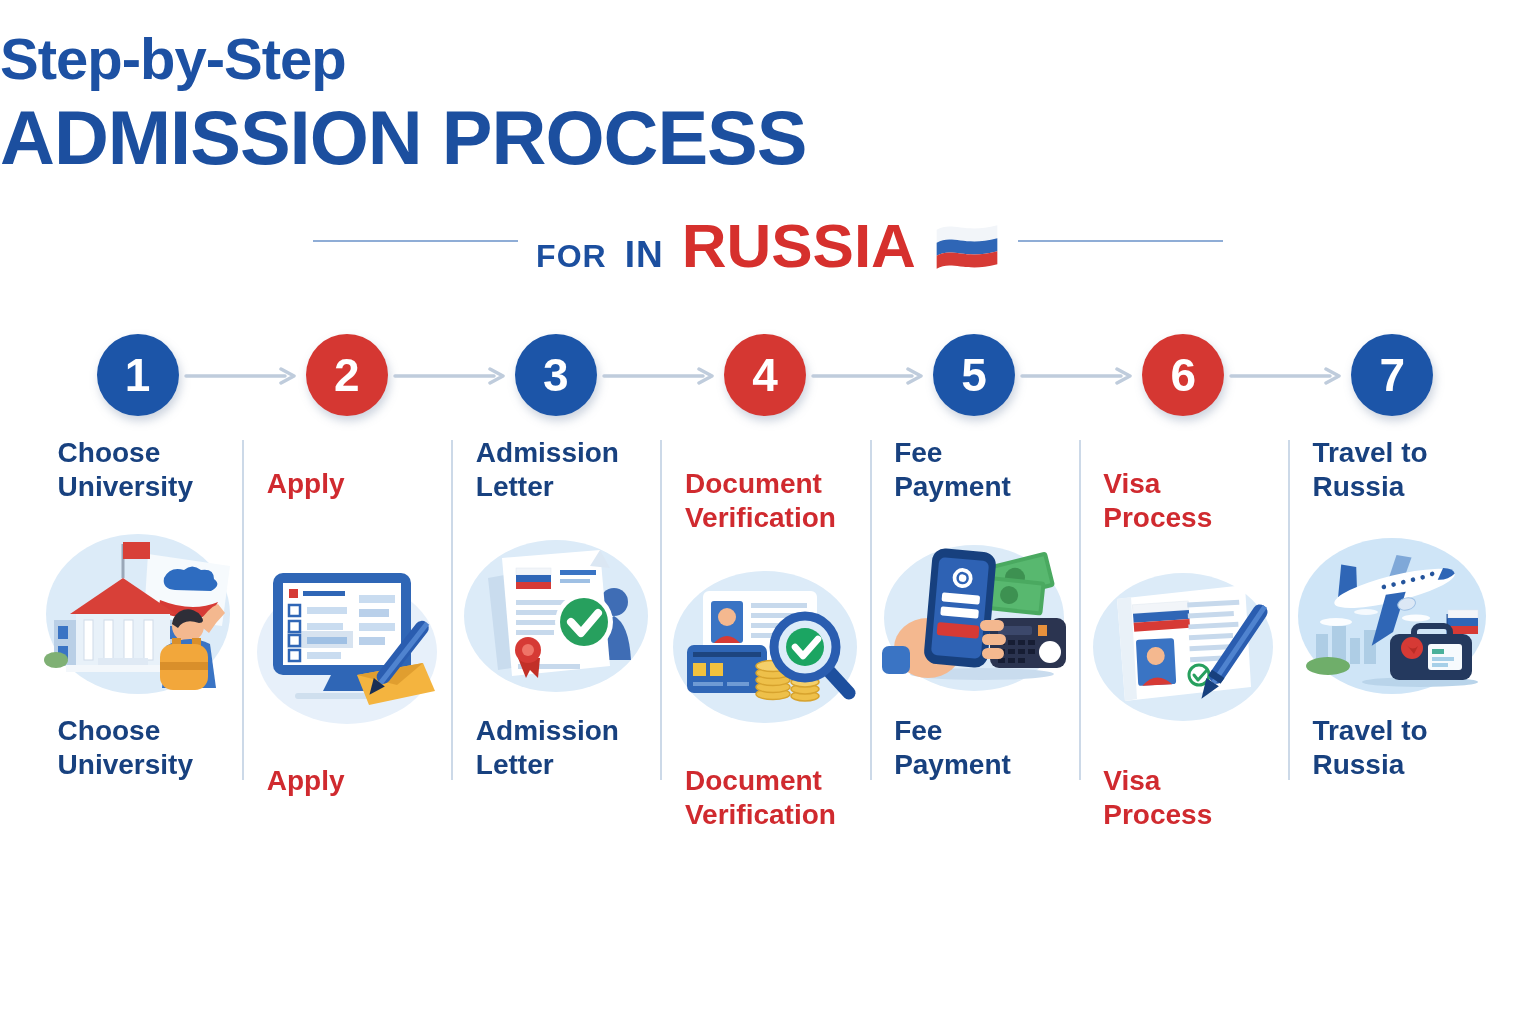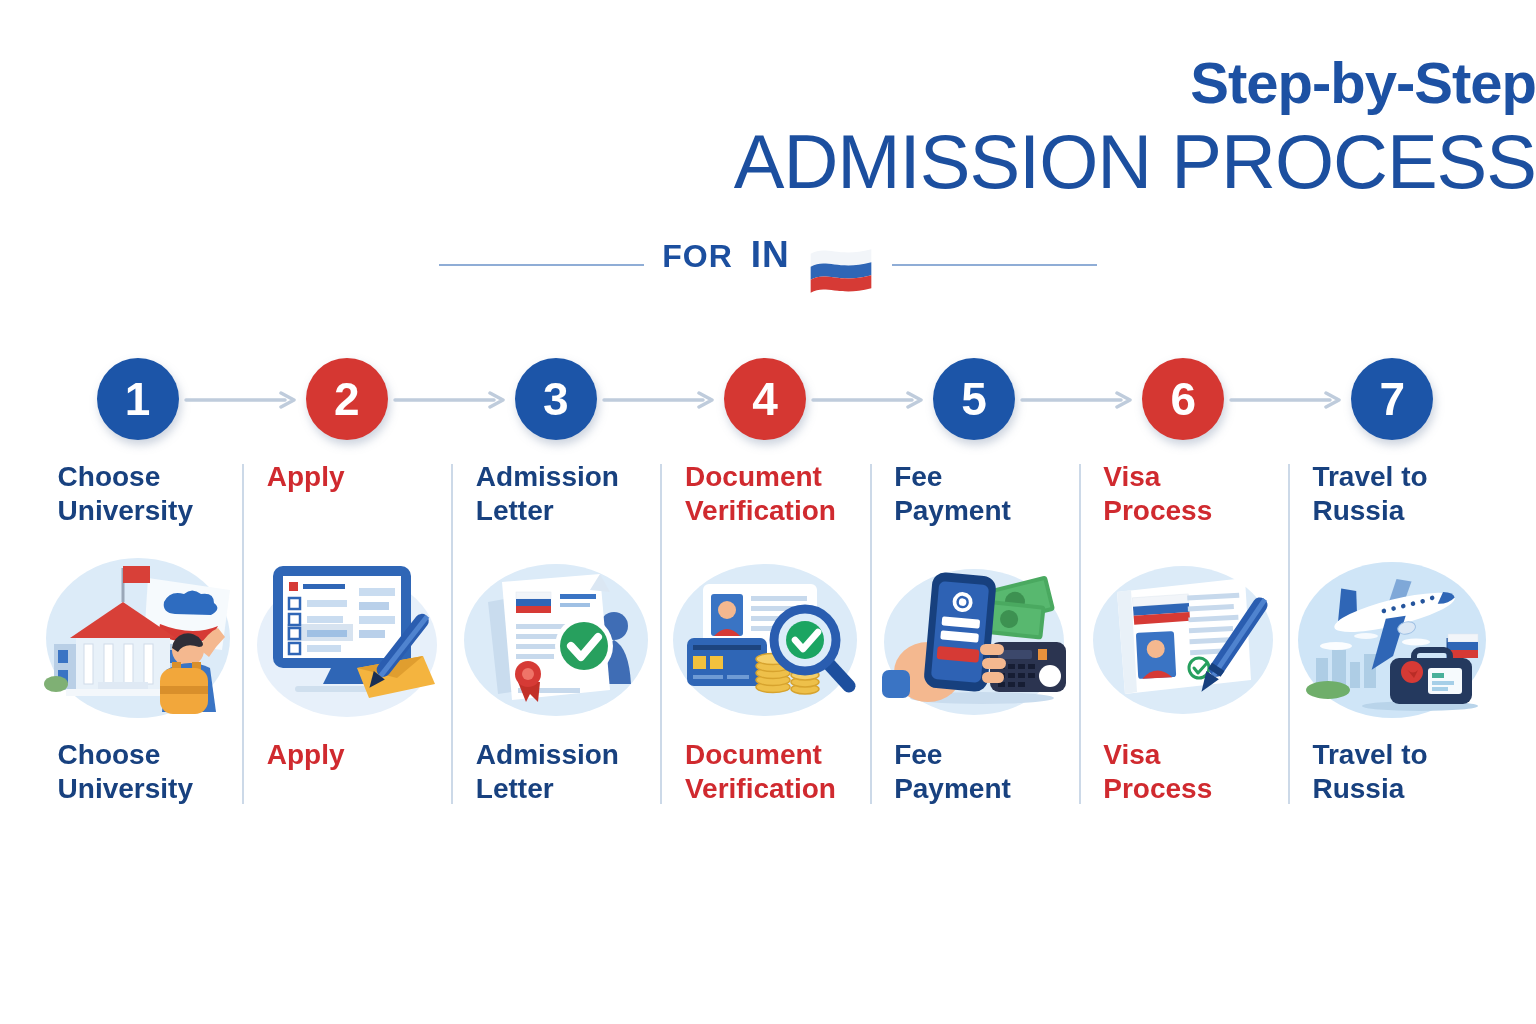--- a/index.html
+++ b/index.html
@@ -1,22 +1,22 @@
 <!DOCTYPE html>
 <html><head>
 <meta charset="utf-8">
 <style>
   * { margin:0; padding:0; box-sizing:border-box; }
   html,body { width:1536px; height:1024px; background:#ffffff; overflow:hidden;
     font-family:"Liberation Sans", sans-serif; }
 
   
-  .header { padding-top:54px; text-align:right; }
+  .header { padding-top:30px; text-align:left; }
   .title-line1 { font-size:58px; font-weight:700; color:#1d51a3; letter-spacing:-1px; line-height:1.0; margin-bottom:12px; }
-  .title-line2 { font-size:76px; font-weight:400; color:#1c4f9f; letter-spacing:-1px; line-height:1.0; margin-bottom:34px; }
+  .title-line2 { font-size:76px; font-weight:700; color:#1c4f9f; letter-spacing:-1px; line-height:1.0; margin-bottom:34px; }
   .subtitle { display:flex; justify-content:center; align-items:baseline; gap:18px; height:62px; }
   .sub-rule { width:205px; height:2px; background:#8fadd6; align-self:center; }
   .sub-for   { font-size:32px; font-weight:700; color:#1c4f9f; letter-spacing:1px; }
   .sub-mbbs  { font-size:50px; font-weight:700; color:#1c4f9f; letter-spacing:1px; }
   .sub-in    { font-size:37px; font-weight:700; color:#1c4f9f; letter-spacing:1px; }
   .sub-russia{ font-size:62px; font-weight:700; color:#d6302d; letter-spacing:0; }
   .sub-flag  { align-self:center; position:relative; top:8px; }
 
   
   .steps { position:relative; margin-top:62px; padding:0 39px 0 33px; }
@@ -26,40 +26,41 @@
   .step-circle { width:82px; height:82px; border-radius:50%; display:flex; align-items:center;
     justify-content:center; margin-bottom:20px; box-shadow:2px 5px 10px rgba(110,130,160,.35); }
   .step-circle.blue { background:#1c55a8; }
   .step-circle.red  { background:#d53732; }
   .step-number { color:#ffffff; font-size:46px; font-weight:700; }
 
   .step-label { width:160px; text-align:left; font-size:28px; font-weight:700; line-height:1.22; }
   .step-label.top { height:88px; }
   .step-label.bottom { margin-top:12px; }
   .step-label.blue { color:#18417f; }
-  .step-label.red  { color:#d02a2f; }
+  .step-label.red  { color:#d02a2f;margin-top:31px; }
 
   .step-icon { height:178px; display:flex; align-items:center; justify-content:center; }
 
   .divider { position:absolute; top:106px; width:2px; height:340px; background:#ccd9e8; }
   .d1{left:242px;} .d2{left:451px;} .d3{left:660px;} .d4{left:870px;} .d5{left:1079px;} .d6{left:1288px;}
 
   .arrow { position:absolute; top:33px; }
   .a1{left:184px;} .a2{left:393px;} .a3{left:602px;} .a4{left:811px;} .a5{left:1020px;} .a6{left:1229px;}
 </style>
 </head>
 <body>
 
 <div class="header">
   <div class="title-line1">Step-by-Step</div>
   <div class="title-line2">ADMISSION PROCESS</div>
   <div class="subtitle">
     <span class="sub-rule"></span>
     <span class="sub-for">FOR</span>
     <span class="sub-in">IN</span>
+    <span class="sub-russia">RUSSIA</span>
     <span class="sub-flag">
       <svg width="66" height="52" viewBox="0 0 60 48">
         <path d="M2,8 C16,0 28,12 58,4 L58,16 C28,24 16,12 2,20 Z" fill="#f2f5f9"></path>
         <path d="M2,20 C16,12 28,24 58,16 L58,28 C28,36 16,24 2,32 Z" fill="#2f66b6"></path>
         <path d="M2,32 C16,24 28,36 58,28 L58,40 C28,48 16,36 2,44 Z" fill="#d63a35"></path>
       </svg>
     </span>
     <span class="sub-rule"></span>
   </div>
 </div>

